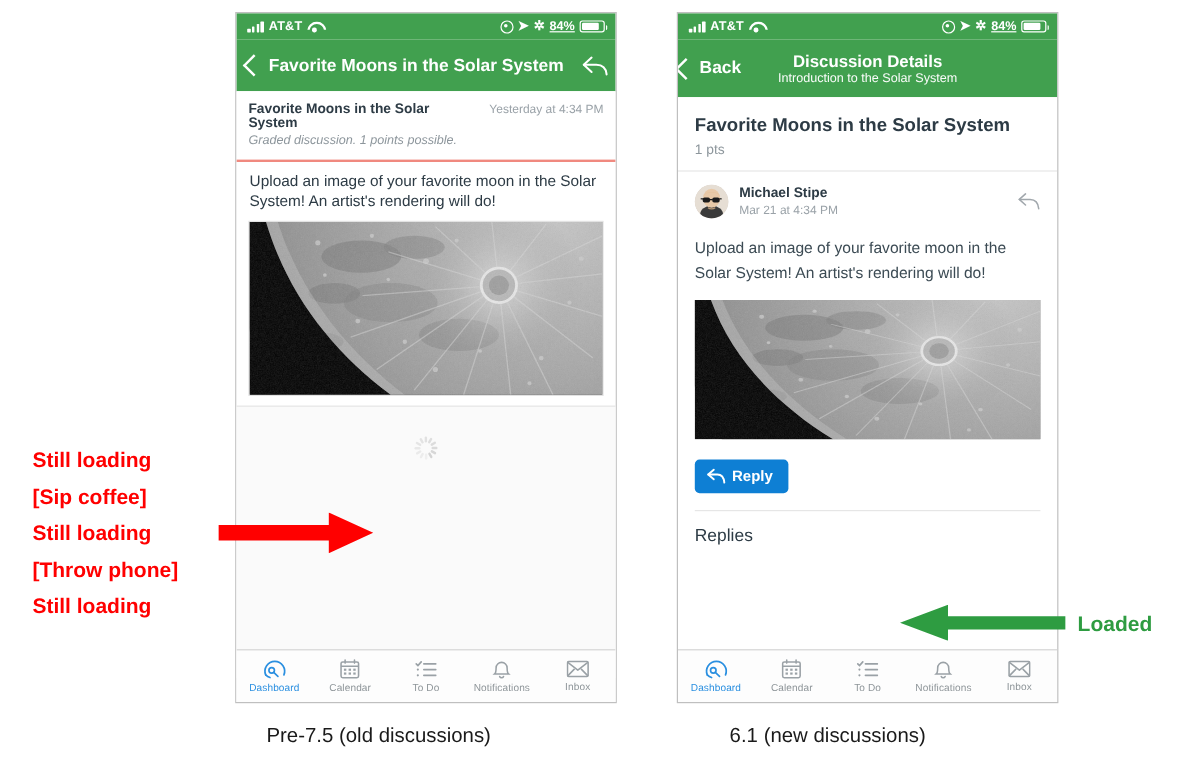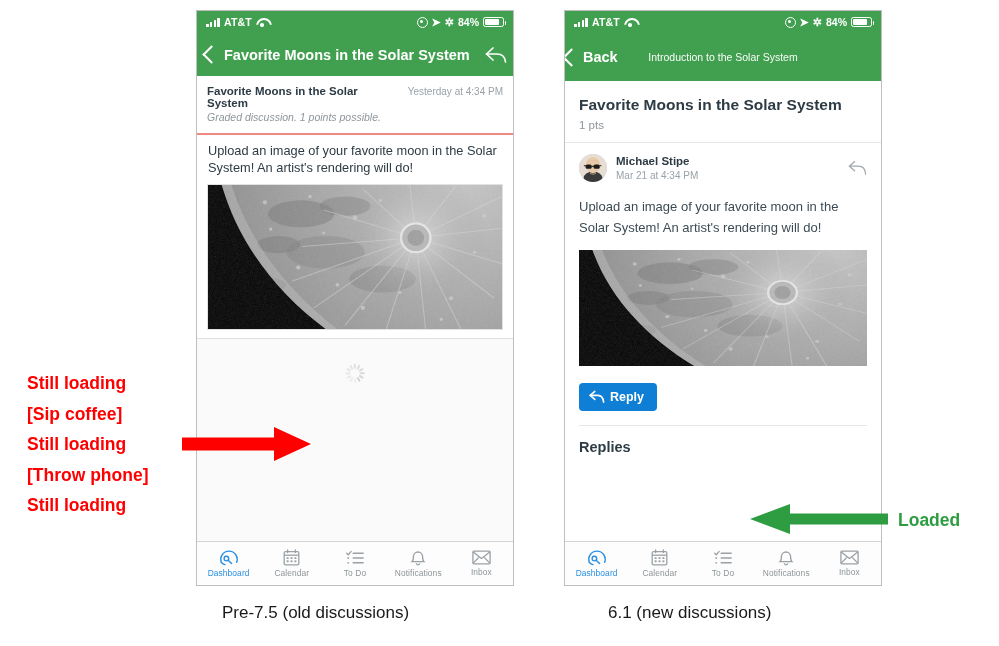--- a/index.html
+++ b/index.html
@@ -47,21 +47,21 @@
     content:"";position:absolute;left:4.3px;top:6.2px;width:3.4px;height:3.4px;
     background:#fff;border-radius:50%;
   }
   .ic-loc{font-size:11px;line-height:1;transform:rotate(0deg);}
   .ic-bt{font-size:11px;line-height:1;}
   .ic-alarm{
     width:9px;height:9px;border:1.5px solid #fff;border-radius:50%;
     position:relative;
   }
   .ic-alarm::after{content:"";position:absolute;left:2.6px;top:2.6px;width:3px;height:3px;background:#fff;border-radius:50%;}
-  .batt-pct{font-size:10.5px;}
+  .batt-pct{font-size:10.5px;text-decoration:underline;}
   .batt{
     width:21px;height:10px;border:1.3px solid #fff;border-radius:2.4px;
     position:relative;padding:1.2px;box-sizing:border-box;
   }
   .batt::after{
     content:"";position:absolute;right:-3.4px;top:3px;width:1.8px;height:4px;
     background:#fff;border-radius:0 1px 1px 0;
   }
   .batt span{display:block;height:100%;width:84%;background:#fff;border-radius:1px;}
 
@@ -141,21 +141,21 @@
   .r-moon-wrap{padding:0 14px;}
   .r-moon{width:100%;height:116px;display:block;}
   .reply-btn{
     margin:17px 0 0 14px;background:#0e7fd4;color:#fff;
     border-radius:4px;display:inline-flex;align-items:center;
     padding:7px 13px 7px 10px;font-size:12.5px;font-weight:bold;
     border:none;cursor:pointer;
   }
   .reply-btn svg{margin-right:5px;}
   .r-rule{height:1px;background:#e6e6e6;margin:14px 14px 0 14px;}
-  .replies-h{font-size:14.5px;font-weight:bold;color:#2d3b45;padding:13px 14px 0 14px;}
+  .replies-h{font-size:14.5px;font-weight:normal;color:#2d3b45;padding:13px 14px 0 14px;}
 
   
   .tabbar{
     position:absolute;left:0;right:0;bottom:0;height:43px;
     background:#fdfdfd;border-top:1px solid #d4d4d4;
     display:flex;align-items:center;
   }
   .tab{flex:1;display:flex;flex-direction:column;align-items:center;justify-content:center;gap:2px;}
   .tab-lbl{font-size:8.4px;color:#8e9599;letter-spacing:.1px;}
   .tab.active .tab-lbl{color:#2a8fe0;}
@@ -417,20 +417,21 @@
       <span class="batt">
           <span></span>
         </span>
     </div>
   </div>
 
   <div class="navbar nav-right">
     <span class="chev"></span>
     <span class="back-label">Back</span>
     <span class="nav-center">
+      <span class="t1" style="display:block">Discussion Details</span>
       <span class="t2" style="display:block">Introduction to the Solar System</span>
     </span>
   </div>
 
   <div class="r-body">
     <div class="r-head">
       <div class="r-title">Favorite Moons in the Solar System</div>
       <div class="r-pts">1 pts</div>
     </div>
 

